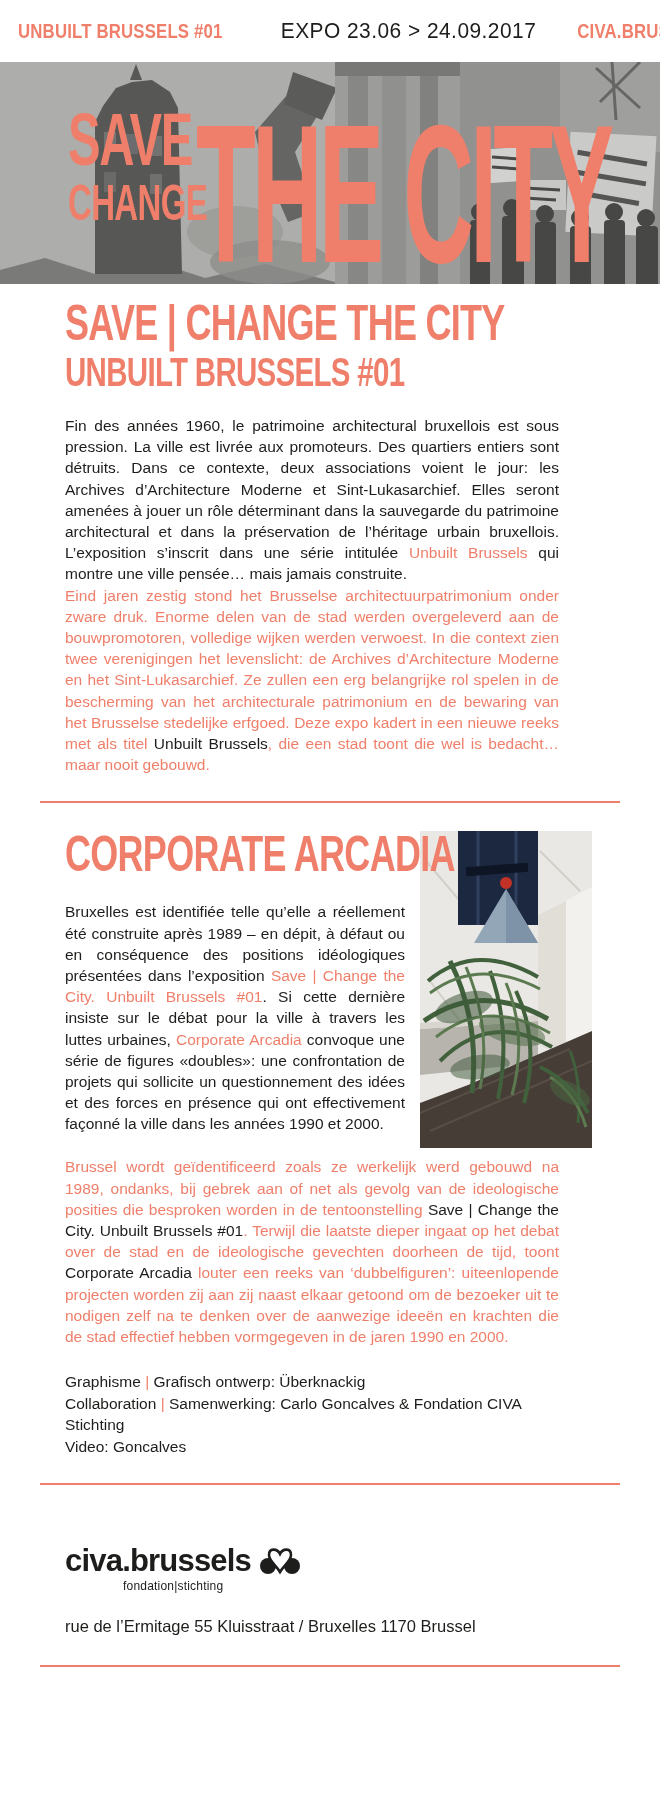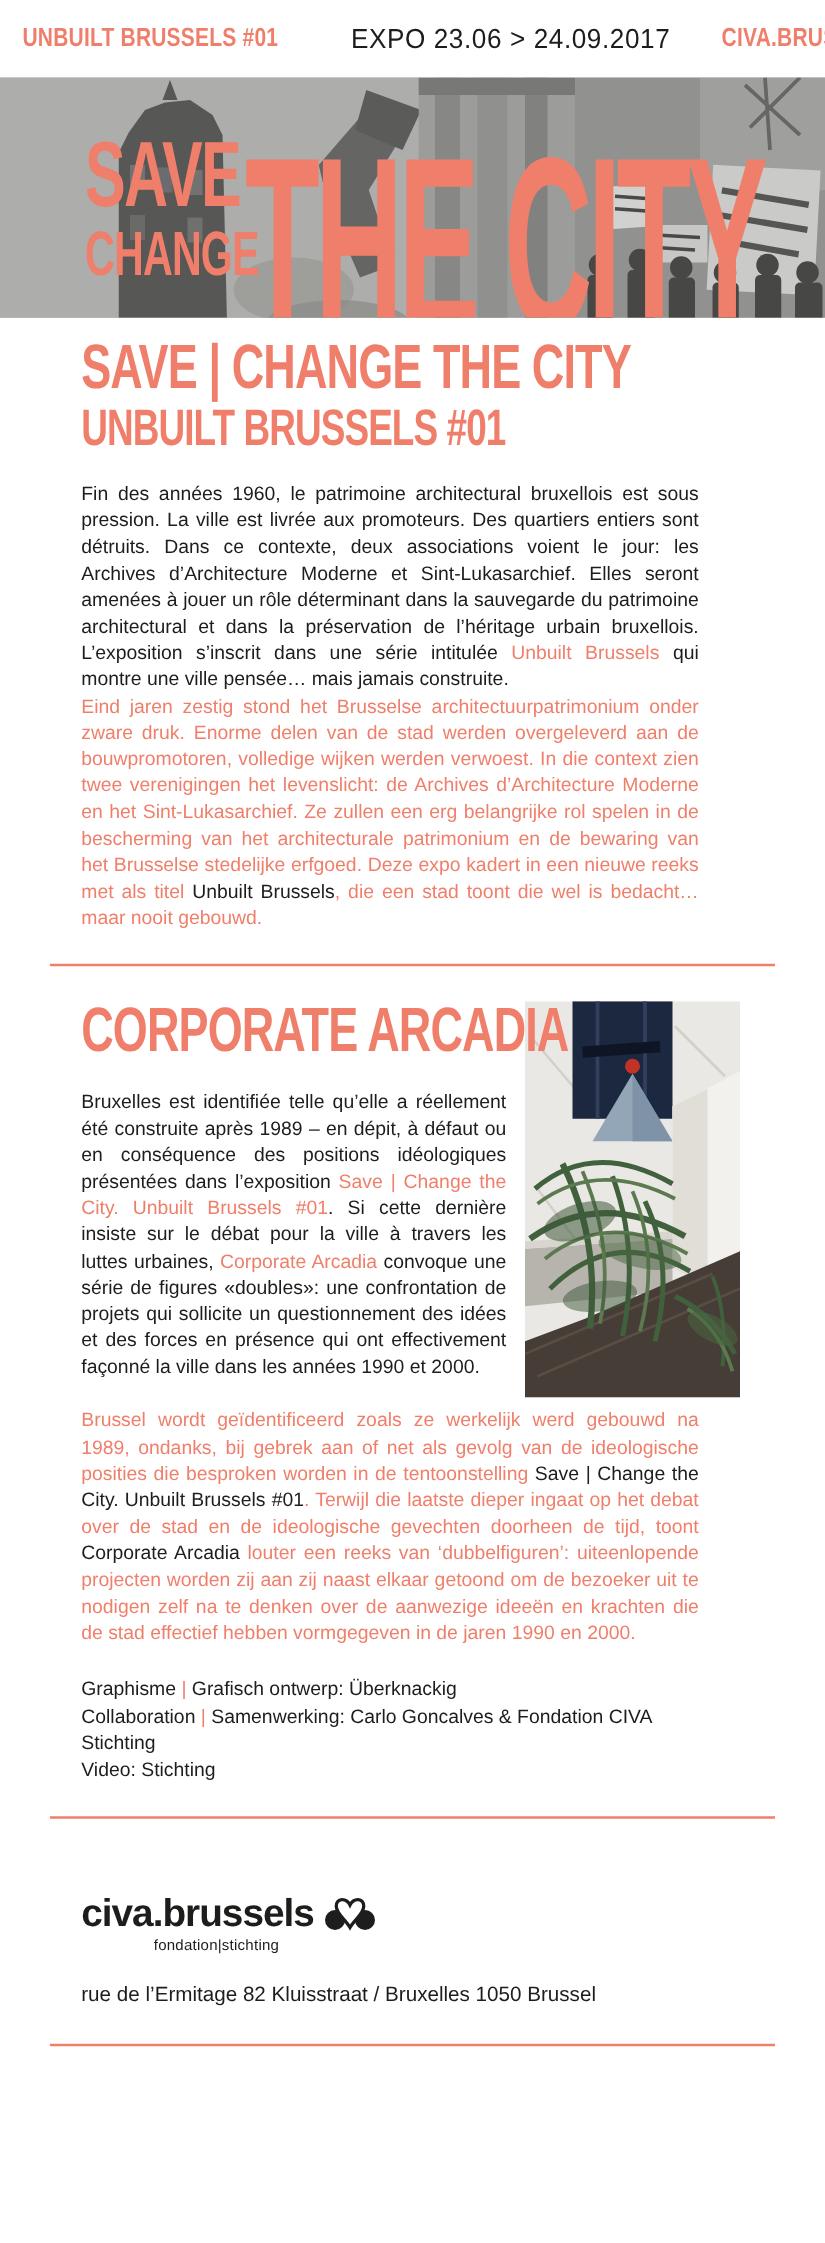--- a/index.html
+++ b/index.html
@@ -13,21 +13,21 @@
   .page{width:660px; overflow:hidden; background:#fff;}
 
   
   .topbar{height:62px; display:flex; align-items:center; justify-content:space-between; padding:0 18px;}
   .tb-side{color:var(--coral); font-weight:700; font-size:21px; letter-spacing:.2px; white-space:nowrap;}
   .tb-left{transform:scaleX(.8); transform-origin:0 50%;}
   .tb-right{transform:scaleX(.8); transform-origin:100% 50%;}
   .tb-center{font-size:22px; color:var(--ink); letter-spacing:.5px; white-space:nowrap; transform:scaleX(.95); transform-origin:50% 50%;}
 
   
-  .hero{position:relative; height:192px; overflow:hidden; background:#a8a8a6;text-decoration:underline;}
+  .hero{position:relative; height:222px; overflow:hidden; background:#a8a8a6;text-decoration:underline;}
   .hero svg.collage{position:absolute; inset:0; display:block;}
   .hero-words{position:absolute; left:68px; top:44px; color:var(--coral); line-height:1;}
   .hero-save{font-weight:700; font-size:74px; line-height:.92; transform:scaleX(.66); transform-origin:0 0; letter-spacing:-2px;}
   .hero-change{font-weight:700; font-size:50px; margin-top:4px; transform:scaleX(.66); transform-origin:0 0; letter-spacing:-1px;}
   .hero-city{position:absolute; left:196px; top:40px; color:var(--coral); font-weight:700; font-size:196px; line-height:.95; letter-spacing:-8px; transform:scaleX(.5); transform-origin:0 0; white-space:nowrap;}
 
   
   .section{padding:0 101px 0 65px;}
   .headline{color:var(--coral); font-weight:700; line-height:1; margin:0; white-space:nowrap;}
   .headline .cond{display:inline-block; transform:scaleX(.72); transform-origin:0 50%; letter-spacing:-1px;}
@@ -186,38 +186,38 @@
     </div>
     <h1 class="headline h-big arcadia-head"><span class="cond">CORPORATE ARCADIA</span></h1>
     <div class="para-block">
       <p class="para"><span>Bruxelles est identifiée telle qu’elle a réellement été construite après 1989 – en dépit, à défaut ou en conséquence des positions idéologiques présentées dans l’exposition </span><span class="c-coral">Save | Change the City. Unbuilt Brussels #01</span><span>. Si cette dernière insiste sur le débat pour la ville à travers les luttes urbaines, </span><span class="c-coral">Corporate Arcadia</span><span> convoque une série de figures «doubles»: une confrontation de projets qui sollicite un questionnement des idées et des forces en présence qui ont effectivement façonné la ville dans les années 1990 et 2000.</span></p>
       <p class="para nl clear"><span>Brussel wordt geïdentificeerd zoals ze werkelijk werd gebouwd na 1989, ondanks, bij gebrek aan of net als gevolg van de ideologische posities die besproken worden in de tentoonstelling </span><span class="c-ink">Save | Change the City. Unbuilt Brussels #01</span><span>. Terwijl die laatste dieper ingaat op het debat over de stad en de ideologische gevechten doorheen de tijd, toont </span><span class="c-ink">Corporate Arcadia</span><span> louter een reeks van ‘dubbelfiguren’: uiteenlopende projecten worden zij aan zij naast elkaar getoond om de bezoeker uit te nodigen zelf na te denken over de aanwezige ideeën en krachten die de stad effectief hebben vormgegeven in de jaren 1990 en 2000.</span></p>
     </div>
 
     <div class="credits">
       <div><span>Graphisme </span><span class="c-coral">| </span><span>Grafisch ontwerp: Überknackig</span></div>
       <div><span>Collaboration </span><span class="c-coral">| </span><span>Samenwerking: Carlo Goncalves &amp; Fondation CIVA Stichting</span></div>
-      <div><span>Video: Stichting</span></div>
+      <div><span>Video: Goncalves</span></div>
     </div>
   </div>
 
   <hr class="rule">
 
   <div class="venue">
     <div class="civa-lockup">
       <span class="civa-word">civa.brussels</span>
       <svg width="42" height="32" viewBox="0 0 42 32">
         <circle cx="9" cy="21" r="8" fill="#1D1D1B"></circle>
         <circle cx="33" cy="21" r="8" fill="#1D1D1B"></circle>
         <path d="M21 9 C18 3 10 3 10 10 C10 16 17 20 21 27 C25 20 32 16 32 10 C32 3 24 3 21 9 Z" fill="#fff" stroke="#1D1D1B" stroke-width="2.6"></path>
       </svg>
     </div>
     <div class="civa-sub">fondation|stichting</div>
     <div class="address">
-      <div>rue de l’Ermitage 82 Kluisstraat / Bruxelles 1050 Brussel</div>
+      <div>rue de l’Ermitage 55 Kluisstraat / Bruxelles 1170 Brussel</div>
     </div>
   </div>
 
   <hr class="rule">
 
   <div class="partners">
     
 
     
   </div>

